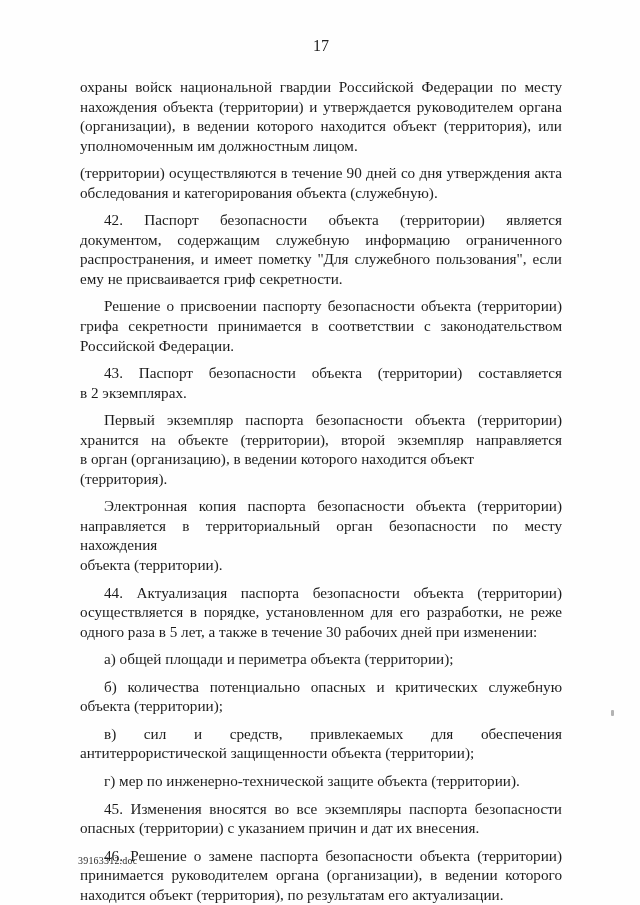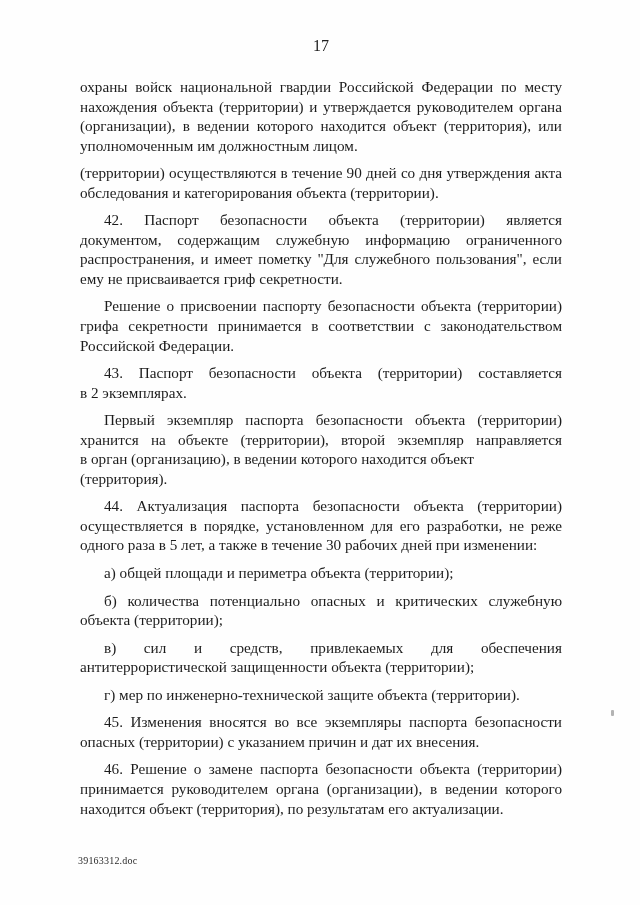--- a/index.html
+++ b/index.html
@@ -56,41 +56,46 @@
 
   <div class="doc-body">
       <div class="paragraph">
         <div class="line j">охраны войск национальной гвардии Российской Федерации по месту</div>
         <div class="line j">нахождения объекта (территории) и утверждается руководителем органа</div>
         <div class="line j">(организации), в ведении которого находится объект (территория), или</div>
         <div class="line">уполномоченным им должностным лицом.</div>
       </div>
       <div class="paragraph">
         <div class="line j">(территории) осуществляются в течение 90 дней со дня утверждения акта</div>
-        <div class="line">обследования и категорирования объекта (территории).</div>
+        <div class="line">обследования и категорирования объекта (служебную).</div>
       </div>
       <div class="paragraph">
         <div class="line j ind">42. Паспорт безопасности объекта (территории) является</div>
         <div class="line j">документом, содержащим служебную информацию ограниченного</div>
         <div class="line j">распространения, и имеет пометку "Для служебного пользования", если</div>
         <div class="line">ему не присваивается гриф секретности.</div>
       </div>
       <div class="paragraph">
         <div class="line j ind">Решение о присвоении паспорту безопасности объекта (территории)</div>
         <div class="line j">грифа секретности принимается в соответствии с законодательством</div>
         <div class="line">Российской Федерации.</div>
       </div>
       <div class="paragraph">
         <div class="line j ind">43. Паспорт безопасности объекта (территории) составляется</div>
         <div class="line">в 2 экземплярах.</div>
       </div>
       <div class="paragraph">
         <div class="line j ind">Первый экземпляр паспорта безопасности объекта (территории)</div>
         <div class="line j">хранится на объекте (территории), второй экземпляр направляется</div>
         <div class="line">в орган (организацию), в ведении которого находится объект (территория).</div>
+      </div>
+      <div class="paragraph">
+        <div class="line j ind">Электронная копия паспорта безопасности объекта (территории)</div>
+        <div class="line j">направляется в территориальный орган безопасности по месту нахождения</div>
+        <div class="line">объекта (территории).</div>
       </div>
       <div class="paragraph">
         <div class="line j ind">44. Актуализация паспорта безопасности объекта (территории)</div>
         <div class="line j">осуществляется в порядке, установленном для его разработки, не реже</div>
         <div class="line">одного раза в 5 лет, а также в течение 30 рабочих дней при изменении:</div>
       </div>
       <div class="paragraph">
         <div class="line ind">а) общей площади и периметра объекта (территории);</div>
       </div>
       <div class="paragraph">

